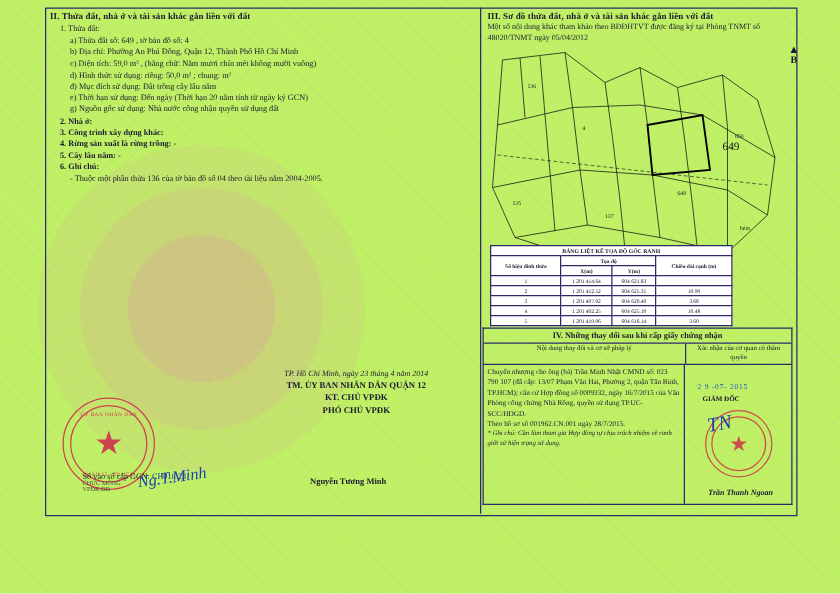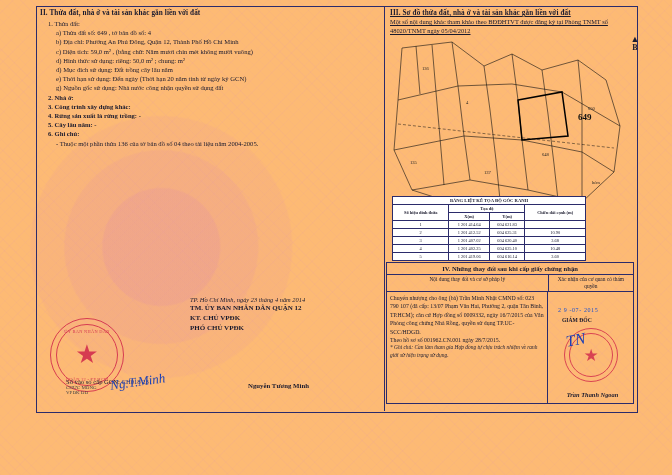--- a/index.html
+++ b/index.html
@@ -1,17 +1,17 @@
 <!DOCTYPE html>
 <html><head>
 <meta charset="utf-8">
 <style>
   html,body{margin:0;padding:0;background:#ffffff;}
   body{width:672px;height:475px;overflow:hidden;font-family:"Liberation Serif",serif;color:#1a1a2e;}
-  #page{position:relative;width:672px;height:475px;background:#fdba74;}
+  #page{position:relative;width:672px;height:475px;background:#bef264;}
 
   
   .guilloche{position:absolute;inset:0;pointer-events:none;
     background:
       repeating-linear-gradient(45deg, rgba(226,150,170,.10) 0 1px, transparent 1px 7px),
       repeating-linear-gradient(-45deg, rgba(226,150,170,.08) 0 1px, transparent 1px 9px),
       radial-gradient(circle at 24% 52%, rgba(224,140,165,.22) 0 58px, transparent 60px),
       radial-gradient(circle at 24% 52%, rgba(224,140,165,.16) 0 96px, transparent 98px),
       radial-gradient(circle at 24% 52%, rgba(224,140,165,.12) 0 130px, transparent 132px);
   }
@@ -23,44 +23,44 @@
   .txt{font-size:6.6px;line-height:9.2px;}
 
   
   #left{position:absolute;left:40px;top:9px;width:340px;}
   #left .body{margin-top:2px;}
   .row{display:block;white-space:nowrap;overflow:hidden;text-overflow:ellipsis;}
   .ind1{padding-left:8px;}
   .ind2{padding-left:16px;}
 
   
-  #sign{position:absolute;left:190px;top:296px;width:190px;}
+  #sign{position:absolute;left:190px;top:296px;width:190px;text-align:center;}
   #sign .l{font-size:6.4px;font-style:italic;}
   #sign .b{font-size:7px;font-weight:bold;line-height:10px;}
   #gcn{position:absolute;left:66px;top:378px;font-size:6.6px;}
   #gcn .sub{font-size:5px;color:#444;}
   #signer{position:absolute;left:248px;top:382px;font-size:6.8px;font-weight:bold;}
   #sig-scribble{position:absolute;left:110px;top:374px;font-family:"Liberation Serif",serif;font-size:13px;color:#1c3fb5;transform:rotate(-8deg);font-style:italic;}
 
   
   .seal{position:absolute;left:50px;top:318px;width:72px;height:72px;border-radius:50%;
     border:1.6px solid #d0264a;opacity:.85;}
   .seal:before{content:"";position:absolute;left:5px;top:5px;right:5px;bottom:5px;border-radius:50%;border:1px solid #d0264a;}
   .seal .star{position:absolute;left:50%;top:50%;transform:translate(-50%,-50%);color:#d0264a;font-size:26px;line-height:1;}
   .seal .t1,.seal .t2{position:absolute;left:0;right:0;text-align:center;color:#d0264a;font-size:4.4px;letter-spacing:.3px;}
   .seal .t1{top:10px;} .seal .t2{bottom:9px;}
 
   
-  #right{position:absolute;left:390px;top:9px;width:240px;text-decoration:underline;}
+  #right{position:absolute;left:390px;top:9px;width:240px;}
   .rtxt{font-size:6.4px;line-height:9px;}
 
   
   #map{position:absolute;left:392px;top:40px;width:238px;height:170px;}
   #map svg{position:absolute;left:0;top:0;}
-  .parcel-lbl{position:absolute;font-size:9px;font-weight:bold;color:#111;padding-left:48px;}
+  .parcel-lbl{position:absolute;font-size:9px;font-weight:normal;color:#111;padding-left:48px;}
   .mini-lbl{position:absolute;font-size:4.6px;color:#222;}
   #northmark{position:absolute;left:628px;top:36px;width:14px;text-align:center;}
   #northmark .n{font-size:8px;font-weight:bold;}
   #northmark .ar{font-size:9px;line-height:7px;}
 
   
   #coord{position:absolute;left:392px;top:196px;width:194px;}
   #coord .cap{text-align:center;font-size:4.6px;font-weight:bold;border:1px solid #2b2b6b;border-bottom:none;padding:1px 0;background:#fff;}
   table.ct{border-collapse:collapse;width:100%;font-size:4.4px;background:#fff;}
   table.ct th,table.ct td{border:1px solid #2b2b6b;padding:0 1px;text-align:center;height:7px;line-height:7px;}

